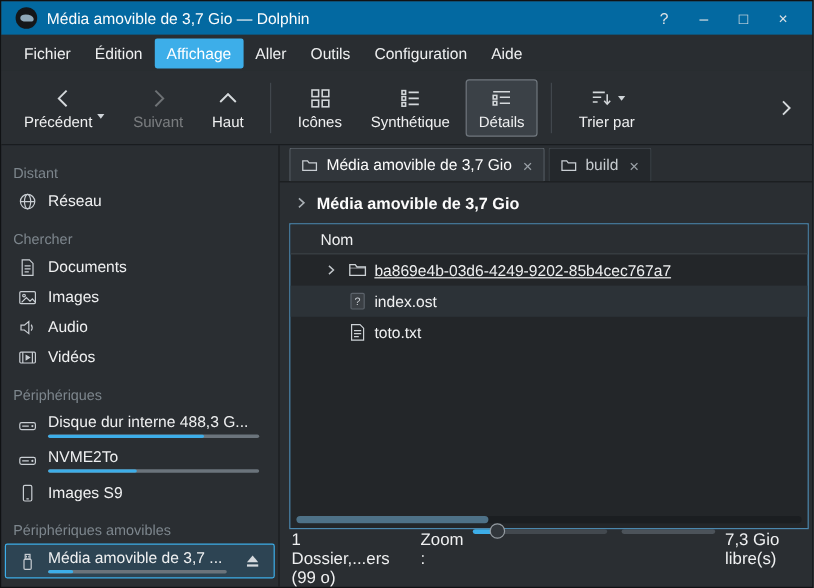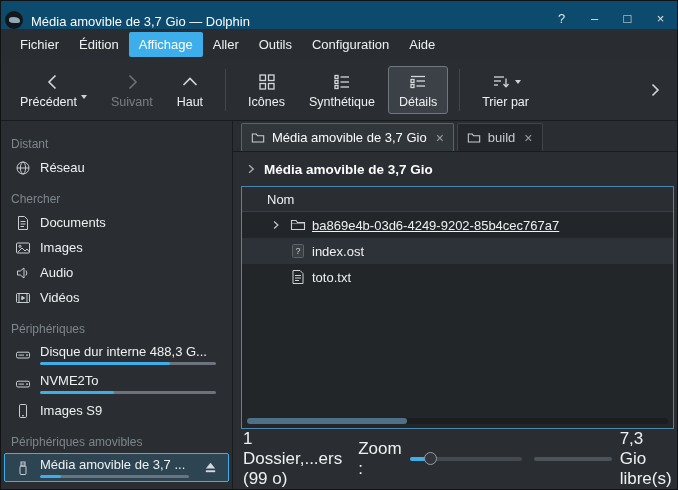--- a/index.html
+++ b/index.html
@@ -2,21 +2,21 @@
 <html><head>
 <meta charset="utf-8">
 <style>
   * { margin:0; padding:0; box-sizing:border-box; }
   html,body { background:#4a4d50; }
   body { font-family:"Liberation Sans", sans-serif; }
   .window { width:678px; height:490px; background:#2a2e32; color:#eff0f1; font-size:13px;
             display:flex; flex-direction:column; border:1px solid #101214; overflow:hidden; }
 
   
-  .titlebar { flex:0 0 28px; background:#0c4a6e; display:flex; align-items:flex-end; padding:0 4px; gap:8px; }
+  .titlebar { flex:0 0 28px; background:#0369a1; display:flex; align-items:center; padding:0 12px; gap:8px; }
   .app-icon { width:18px; height:18px; border-radius:50%; background:#14171a; position:relative; flex:0 0 18px; }
   .app-icon::after { content:""; position:absolute; left:4px; top:6px; width:11px; height:6px;
                      border-radius:60% 90% 40% 60%; background:#8fa9ba; }
   .title { color:#fcfcfc; }
   .spacer { flex:1; }
   .win-btn { width:25px; height:21px; display:flex; align-items:center; justify-content:center;
              color:#dfe3e6; font-size:13px; border-radius:2px; }
 
   
   .menubar { flex:0 0 30px; display:flex; align-items:center; padding:0 9px; background:#292d31; }
@@ -79,21 +79,21 @@
   .file-row.hovered { background:#2c3237; }
   .expander { width:16px; height:16px; display:flex; align-items:center; justify-content:center; flex:0 0 16px; }
   .expander.empty { visibility:hidden; }
   .icon16 { width:16px; height:16px; flex:0 0 16px; }
   .file-name { color:#eff0f1; white-space:nowrap; }
   .file-name.cut { text-decoration:underline; }
   .hscroll-track { position:absolute; left:5px; right:5px; bottom:4px; height:6px; border-radius:3px;
                    background:#1b1e21; }
   .hscroll-thumb { position:absolute; left:0; top:0; height:6px; width:38%; border-radius:3px; background:#4e7187; }
 
-  .statusbar { flex:0 0 36px; display:flex; align-items:center; gap:8px; padding:0 10px; font-size:17px; }
+  .statusbar { flex:0 0 36px; display:flex; align-items:flex-start; gap:8px; padding:0 10px; font-size:14px; }
   .zoom-track { width:112px; height:4px; background:#43494f; border-radius:2px; position:relative; flex:0 0 112px; }
   .zoom-fill { display:block; height:4px; background:#3daee9; border-radius:2px; position:relative; }
   .zoom-handle { position:absolute; right:-7px; top:-5px; width:13px; height:13px; border-radius:50%;
                  background:#31363b; border:1px solid #959ca2; }
   .free-bar { width:78px; height:4px; background:#4c535a; border-radius:2px; margin-left:4px; flex:0 0 78px; }
 
   svg { display:block; }
 </style>
 </head>
 <body>

